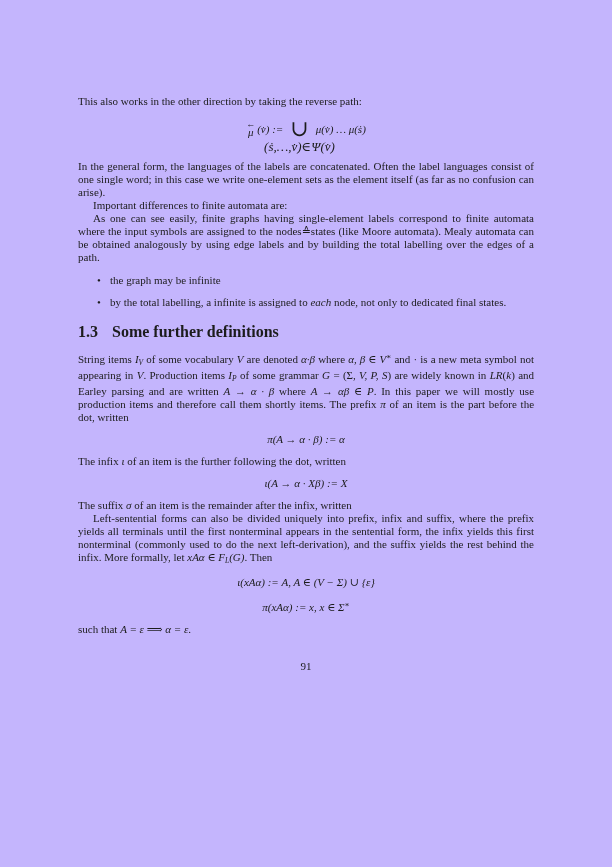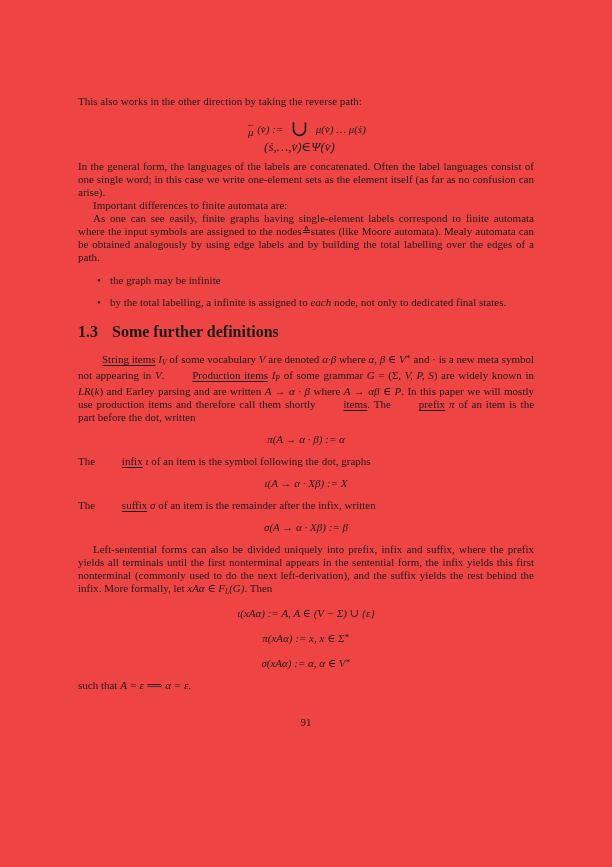--- a/index.html
+++ b/index.html
@@ -1,32 +1,32 @@
 <!DOCTYPE html>
 <html><head>
 <meta charset="utf-8">
 <style>
   html, body { margin: 0; padding: 0; background: #ffffff; }
   .page {
     position: relative;
     width: 612px;
     height: 867px;
-    background: #ef4444;
+    background: #c4b5fd;
     color: #1c1c1c;
     font-family: "Liberation Serif", "DejaVu Serif", "DejaVu Sans", serif;
     font-size: 11px;
     line-height: 13px;
     box-sizing: border-box;
     padding: 95px 78px 0 78px;
     overflow: hidden;
   }
   p { margin: 0; text-align: justify; }
   .indent { text-indent: 15px; }
   .it { font-style: italic; }
-  .ul { text-decoration: underline; text-underline-offset: 1.5px; margin-left: 24px; }
+  .ul { text-underline-offset: 1.5px; }
   .sb { font-size: 7.5px; vertical-align: -2px; }
   .sp { font-size: 7.5px; vertical-align: 4px; }
 
   .formula { text-align: center; margin: 9px 0; }
 
   .formula-reverse {
     display: flex; justify-content: center; align-items: center;
     margin: 6px 0 16px; height: 30px;
   }
   .mu-stack { display: inline-flex; flex-direction: column; align-items: center; font-style: italic; }
@@ -87,31 +87,29 @@
   </div>
 
   <div class="section-heading">
     <span class="section-number">1.3</span><span>Some further definitions</span>
   </div>
 
   <p><span class="ul">String items</span><span> </span><span class="it">I</span><span class="it sb">V</span><span> of some vocabulary </span><span class="it">V</span><span> are denoted </span><span class="it">α·β</span><span> where </span><span class="it">α, β ∈ V</span><span class="sp">∗</span><span> and · is a new meta symbol not appearing in </span><span class="it">V</span><span>. </span><span class="ul">Production items</span><span> </span><span class="it">I</span><span class="it sb">P</span><span> of some grammar </span><span class="it">G</span><span> = (Σ, </span><span class="it">V, P, S</span><span>) are widely known in </span><span class="it">LR</span><span>(</span><span class="it">k</span><span>) and Earley parsing and are written </span><span class="it">A → α · β</span><span> where </span><span class="it">A → αβ ∈ P</span><span>. In this paper we will mostly use production items and therefore call them shortly </span><span class="ul">items</span><span>. The </span><span class="ul">prefix</span><span> </span><span class="it">π</span><span> of an item is the part before the dot, written</span></p>
 
   <div class="formula"><span class="it">π(A → α · β) := α</span></div>
 
-  <p><span>The </span><span class="ul">infix</span><span> </span><span class="it">ι</span><span> of an item is the symbol following the dot, graphs</span></p>
+  <p><span>The </span><span class="ul">infix</span><span> </span><span class="it">ι</span><span> of an item is the further following the dot, written</span></p>
 
   <div class="formula"><span class="it">ι(A → α · Xβ) := X</span></div>
 
   <p><span>The </span><span class="ul">suffix</span><span> </span><span class="it">σ</span><span> of an item is the remainder after the infix, written</span></p>
 
-  <div class="formula"><span class="it">σ(A → α · Xβ) := β</span></div>
 
   <p class="indent"><span>Left-sentential forms can also be divided uniquely into prefix, infix and suffix, where the prefix yields all terminals until the first nonterminal appears in the sentential form, the infix yields this first nonterminal (commonly used to do the next left-derivation), and the suffix yields the rest behind the infix. More formally, let </span><span class="it">xAα ∈ F</span><span class="it sb">L</span><span class="it">(G)</span><span>. Then</span></p>
 
   <div class="formula"><span class="it">ι(xAα) := A, A ∈ (V − Σ) ∪ {ε}</span></div>
   <div class="formula"><span class="it">π(xAα) := x, x ∈ Σ</span><span class="sp">∗</span></div>
-  <div class="formula"><span class="it">σ(xAα) := α, α ∈ V</span><span class="sp">∗</span></div>
 
   <p><span>such that </span><span class="it">A = ε ⟹ α = ε</span><span>.</span></p>
 
   <div class="pageno">91</div>
 
 </div>
 
 </body></html>

